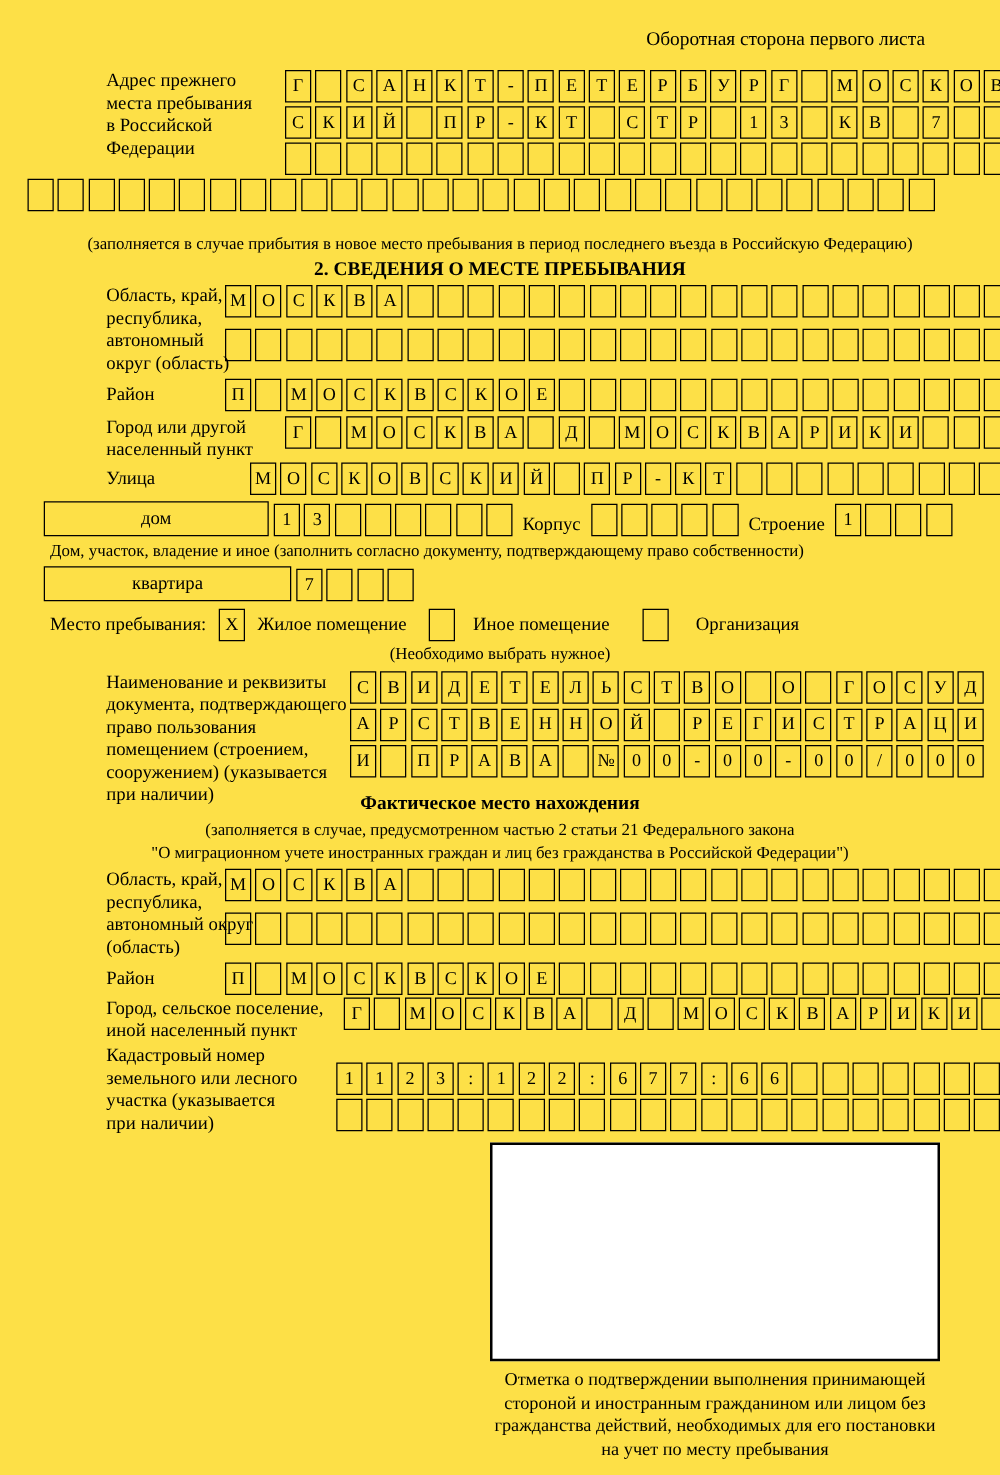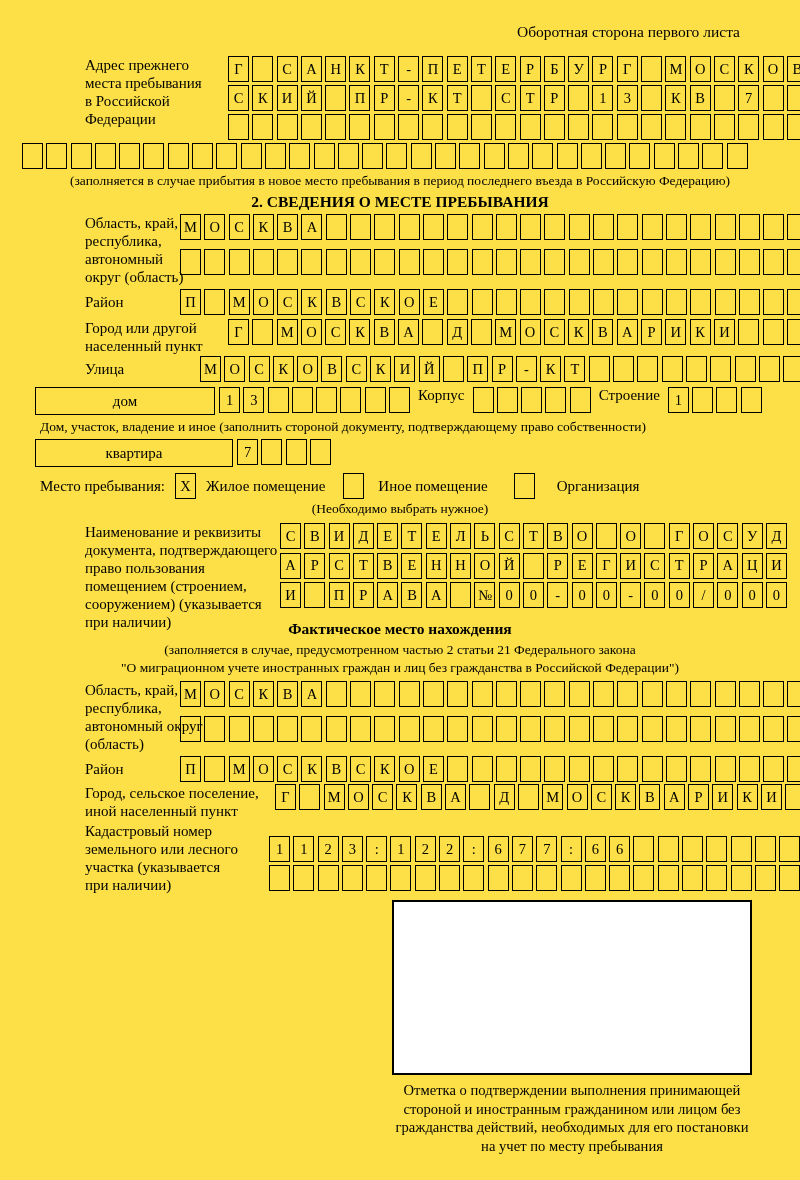--- a/index.html
+++ b/index.html
@@ -13,21 +13,21 @@
   .colrows{display:flex;flex-direction:column;}
   .gap3{gap:3px;} .gap9{gap:9px;} .gap35{gap:3.5px;}
   .cells{display:flex;gap:3.3px;flex:0 0 auto;}
   .cell{box-sizing:border-box;flex:0 0 21px;width:21px;height:26px;border:1.5px solid #000;display:flex;align-items:center;justify-content:center;font-size:14.5px;line-height:1;}
   .note{font-size:13.5px;line-height:18px;}
   .center{text-align:center;width:720px;}
   .title{font-weight:bold;font-size:15.5px;line-height:19px;}
   .preline{white-space:pre-line;}
   .widebox{box-sizing:border-box;height:28px;border:1.5px solid #000;display:flex;align-items:center;justify-content:center;font-size:15px;flex:0 0 auto;}
   .inlbl{font-size:15px;margin:0 8px;white-space:nowrap;}
-  .houseline{display:flex;align-items:flex-start;margin-left:-5px;}
+  .houseline{display:flex;align-items:flex-end;margin-left:-5px;}
   .stayrow{display:flex;align-items:center;}
   .stayrow .cells{margin:0 2px;}
   .stamp{box-sizing:border-box;width:360px;height:175px;border:2px solid #000;margin-left:352px;background:#fff;}
   .caption{width:368px;margin-left:348px;font-size:14.6px;line-height:18.5px;text-align:center;}
 </style>
 </head>
 <body>
 
 <div class="page">
 
@@ -144,21 +144,21 @@
       <div class="cell"></div>
       <div class="cell"></div>
       <div class="cell"></div>
       <div class="cell"></div>
       <div class="cell"></div>
       <div class="cell"></div>
       <div class="cell"></div>
       <div class="cell"></div>
       <div class="cell"></div>
     </div>
-  <div class="note center" style="margin-top:3px">(заполняется в случае прибытия в новое место пребывания в период последнего въезда в Российскую Федерацию)</div>
+  <div class="note center" style="margin-top:17px">(заполняется в случае прибытия в новое место пребывания в период последнего въезда в Российскую Федерацию)</div>
 
   <div class="title center" style="margin-top:2px">2. СВЕДЕНИЯ О МЕСТЕ ПРЕБЫВАНИЯ</div>
 
   <div class="frow" style="margin-top:3px">
     <div class="lbl pre" style="width:95px">Область, край,
 республика,
 автономный
 округ (область)</div>
     <div class="colrows gap9">
       <div class="cells">
@@ -337,21 +337,21 @@
         <div class="cell"></div>
       </div>
     <div class="inlbl">Строение</div>
     <div class="cells">
         <div class="cell">1</div>
         <div class="cell"></div>
         <div class="cell"></div>
         <div class="cell"></div>
       </div>
   </div>
-  <div class="note" style="margin-top:3px">Дом, участок, владение и иное (заполнить стороной документу, подтверждающему право собственности)</div>
+  <div class="note" style="margin-top:3px">Дом, участок, владение и иное (заполнить согласно документу, подтверждающему право собственности)</div>
 
   <div class="houseline" style="margin-top:3px">
     <div class="widebox" style="width:198px;margin-right:4px">
       <span>квартира</span>
     </div>
     <div class="cells">
         <div class="cell">7</div>
         <div class="cell"></div>
         <div class="cell"></div>
         <div class="cell"></div>

